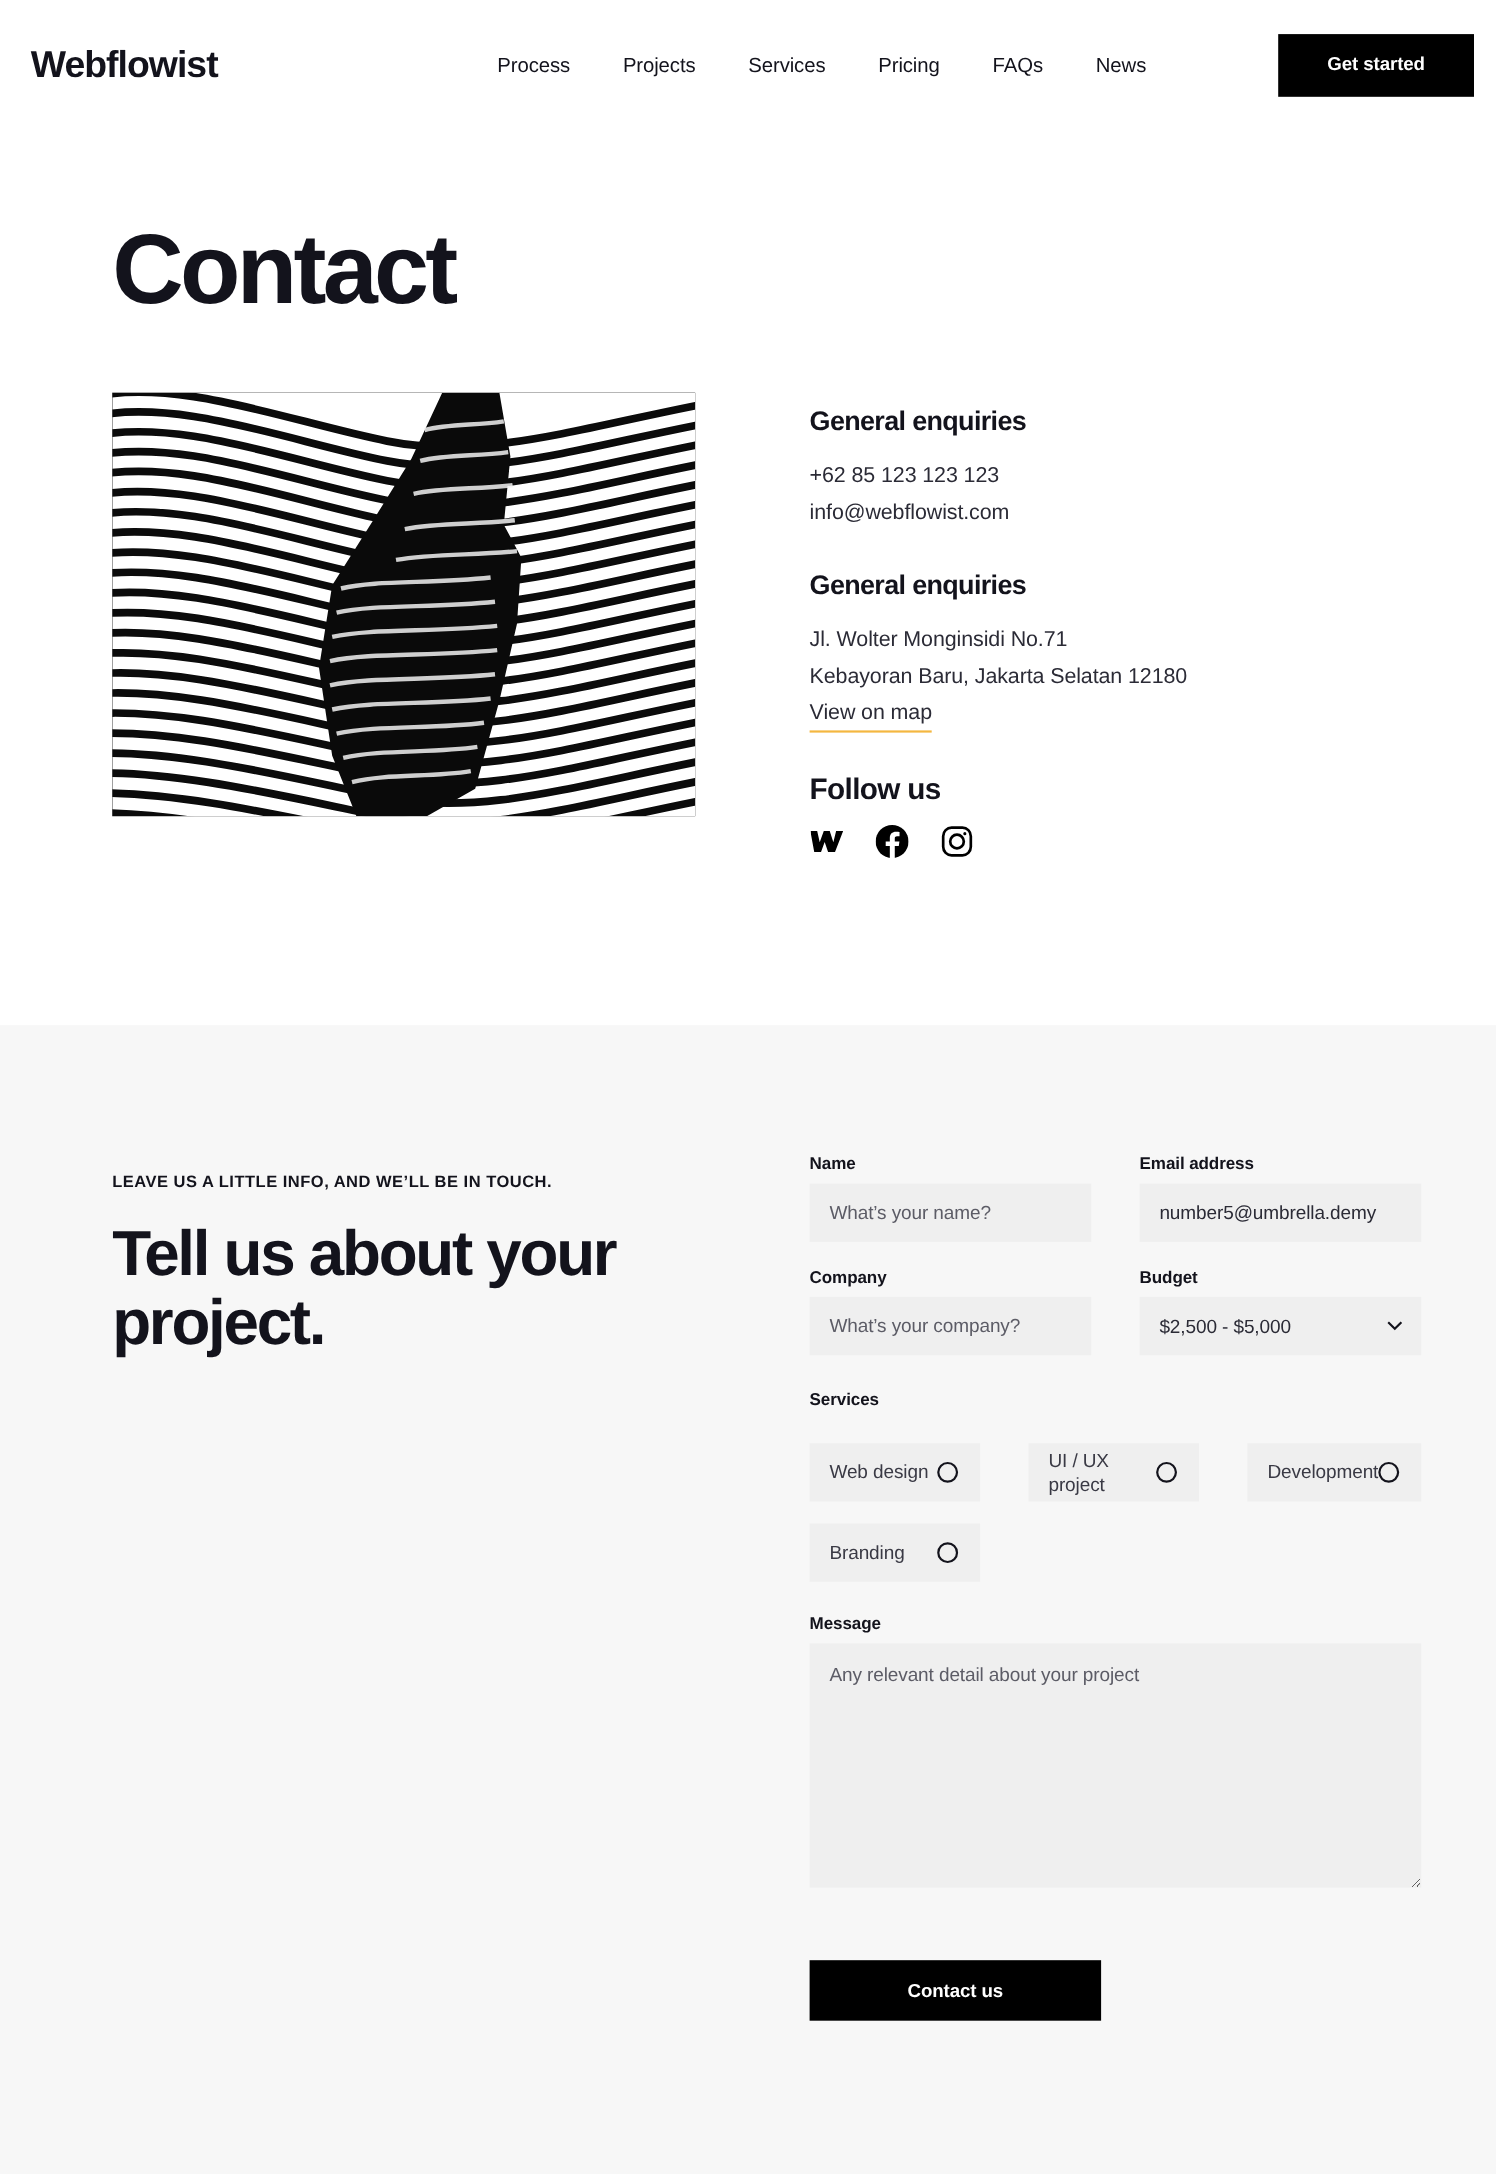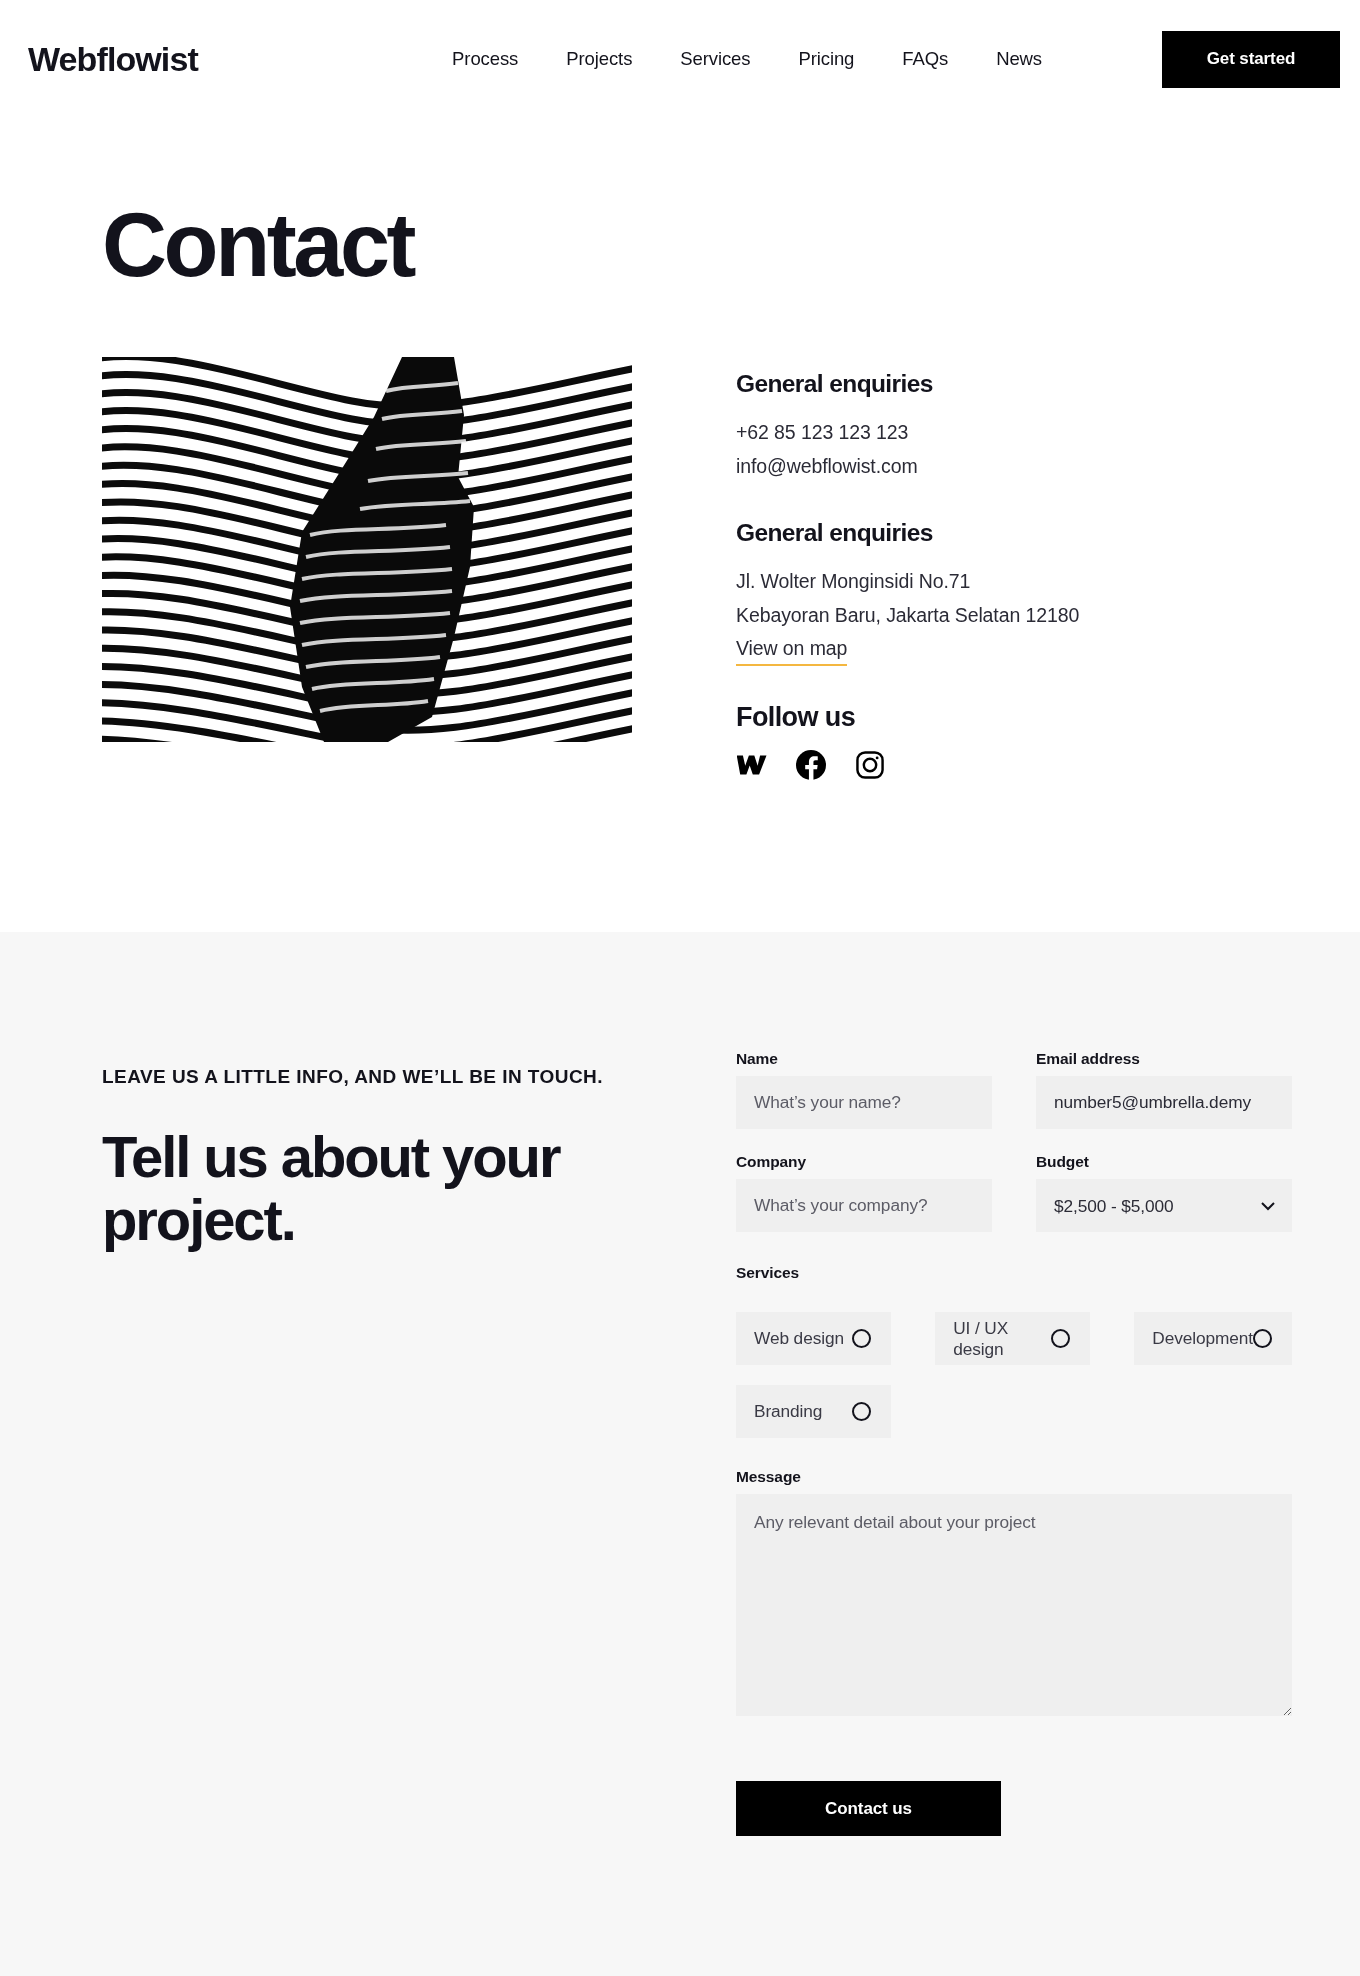--- a/index.html
+++ b/index.html
@@ -141,25 +141,25 @@
     min-height: 1070px;
   }
   .form-wrap {
     display: flex;
     padding-left: 102px;
     padding-right: 68px;
     gap: 48px;
   }
   .form-left { width: 586px; flex: none; padding-top: 16px; }
   .eyebrow {
-    font-size: 19px;
+    font-size: 15px;
     font-weight: 700;
     letter-spacing: 0.45px;
     color: #13131c;
-    margin-bottom: 38px;
+    margin-bottom: 26px;
   }
   .form-title {
     font-size: 58px;
     line-height: 1.08;
     font-weight: 700;
     letter-spacing: -2.1px;
     color: #13131c;
   }
 
   .form-right { flex: 1; }
@@ -417,21 +417,21 @@
         </div>
 
         <label class="field-label services-label">Services</label>
 
         <div class="service-grid">
           <div class="service-opt">
             <span>Web design</span>
             <span class="radio"></span>
           </div>
           <div class="service-opt">
-            <span>UI / UX design</span>
+            <span>UI / UX project</span>
             <span class="radio"></span>
           </div>
           <div class="service-opt">
             <span>Development</span>
             <span class="radio"></span>
           </div>
           <div class="service-opt">
             <span>Branding</span>
             <span class="radio"></span>
           </div>

